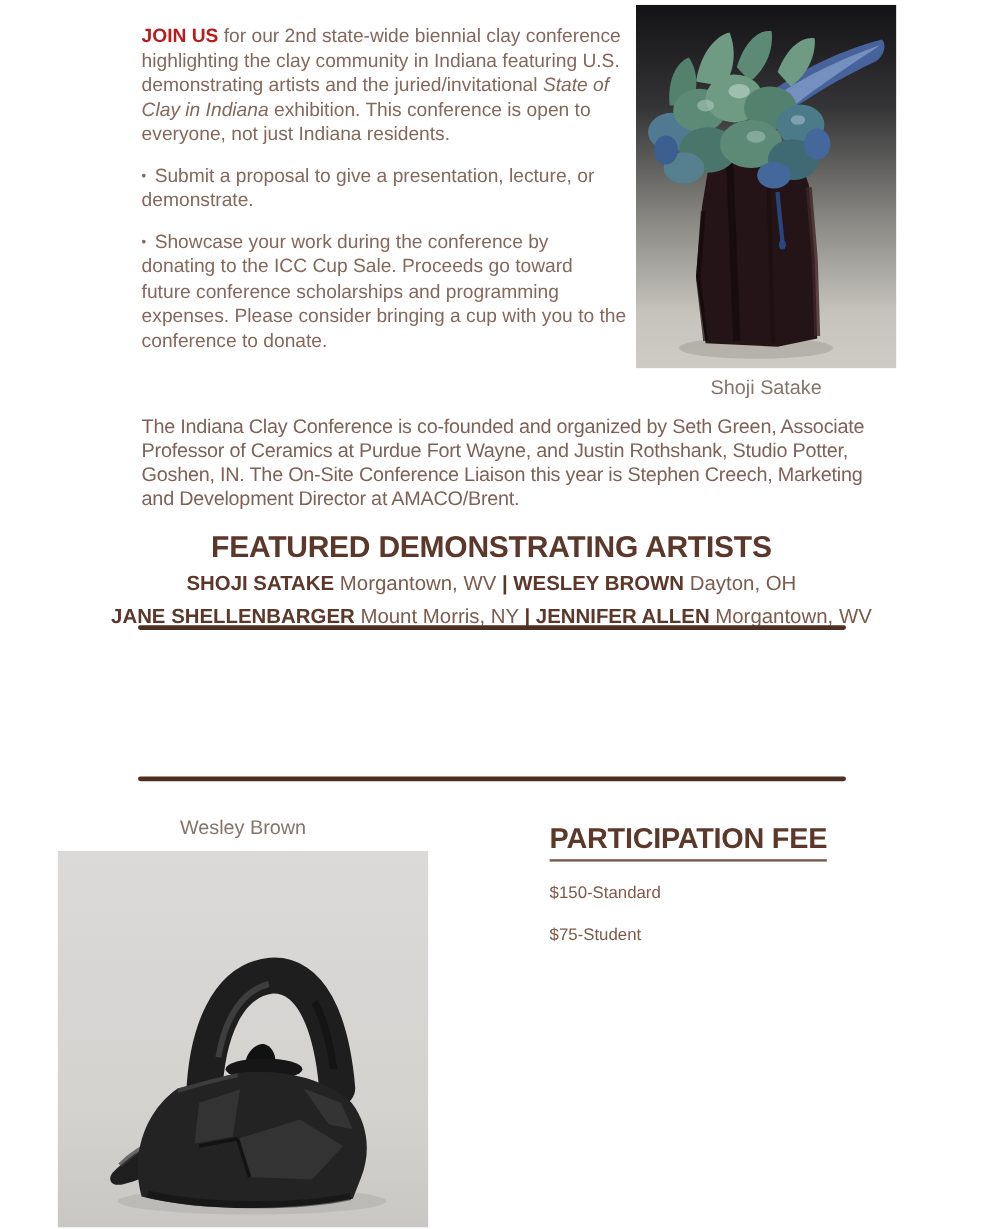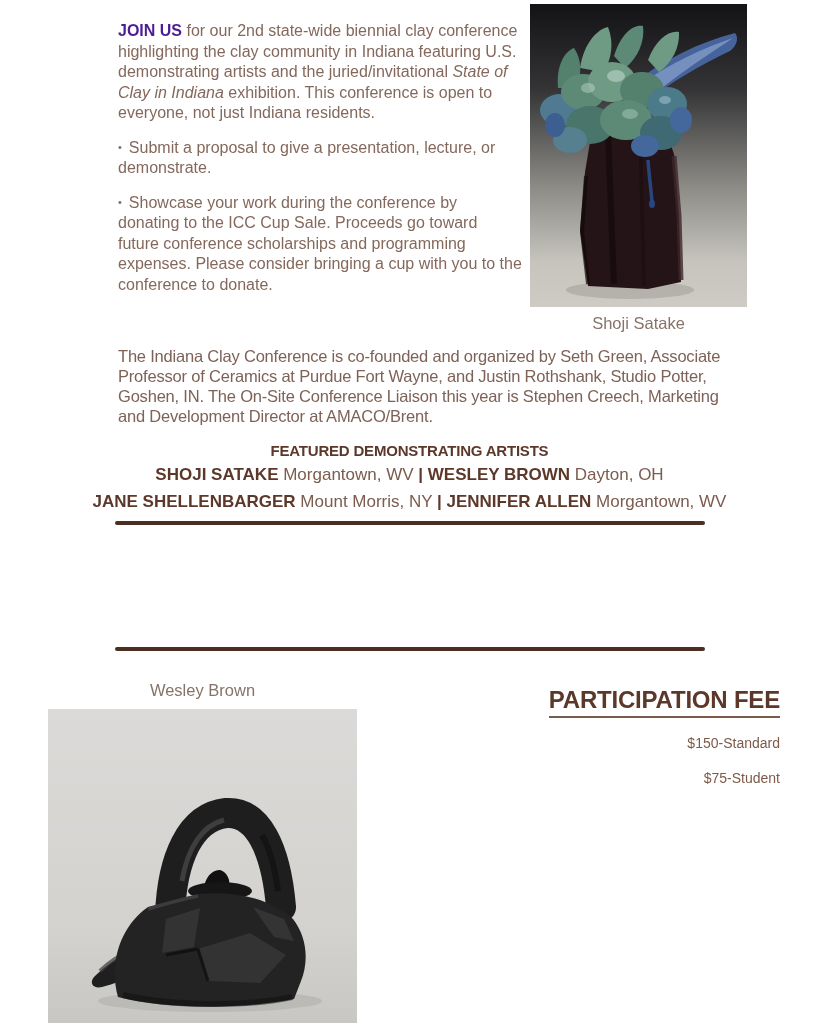--- a/index.html
+++ b/index.html
@@ -3,47 +3,47 @@
 <meta charset="utf-8">
 <style>
   html,body{margin:0;padding:0;background:#ffffff;}
   .page{
     position:relative;width:819px;height:1024px;background:#ffffff;overflow:hidden;
     font-family:"Liberation Sans", sans-serif;
   }
   
   .intro{position:absolute;left:118px;top:21px;width:404px;font-size:16px;line-height:20.5px;color:#84685c;}
   .intro p{margin:0 0 13px 0;}
-  .intro .lead{color:#4c1d95;font-weight:bold;}
+  .intro .lead{color:#b91c1c;font-weight:bold;}
   .intro i{font-style:italic;}
   .intro .dot{display:inline-block;font-size:11px;vertical-align:2px;margin-right:7px;color:#84685c;}
   
   .shoji-fig{position:absolute;left:530px;top:4px;width:217px;margin:0;}
   .shoji-fig svg{display:block;}
   .shoji-fig figcaption{margin-top:7px;text-align:center;font-size:16.5px;color:#867369;}
   
   .cofounded{position:absolute;left:118px;top:346px;width:614px;margin:0;
     font-size:16.5px;line-height:20px;color:#7e6257;letter-spacing:-0.2px;}
   
   .featured{position:absolute;left:0;top:442px;width:819px;text-align:center;}
-  .sec-h{margin:0;font-size:15px;font-weight:bold;color:#5c382a;letter-spacing:-0.2px;}
+  .sec-h{margin:0;font-size:25px;font-weight:bold;color:#5c382a;letter-spacing:-0.2px;}
   .artist-row{margin-top:4px;font-size:17px;color:#7b5c4e;line-height:23px;}
   .artist-row b{color:#5c382a;}
   .divider{position:absolute;left:115px;width:590px;height:4px;background:#4c2f21;border-radius:2px;}
   .divider1{top:521px;}
   .divider2{top:647px;}
   .panels{position:absolute;left:0;top:540px;width:819px;text-align:center;}
   .panel-names{margin-top:3px;font-size:15.5px;font-weight:bold;color:#6a4536;letter-spacing:0.2px;}
   .panels .sec-h{margin-top:6px;}
   
   .wesley-fig{position:absolute;left:48px;top:681px;width:309px;margin:0;}
   .wesley-fig figcaption{text-align:center;font-size:16.5px;color:#867369;margin-bottom:9px;}
   .wesley-fig svg{display:block;}
   
-  .rightcol{position:absolute;left:480px;top:686px;width:300px;text-align:right;}
+  .rightcol{position:absolute;left:458px;top:686px;width:300px;text-align:left;}
   .rc-h{display:inline-block;margin:0;font-size:24px;font-weight:bold;color:#5c382a;
     border-bottom:2px solid #7a5a4b;padding-bottom:2px;letter-spacing:-0.2px;}
   .fee{font-size:14px;color:#7d5a49;line-height:35px;}
   .fee-block .fee:first-of-type{margin-top:8px;}
   .dir-block{margin-top:44px;}
   .rc-h.big{font-size:26px;}
   .venue{margin-top:12px;font-size:23px;font-weight:bold;color:#5c382a;letter-spacing:-0.2px;}
   .addr{font-size:18px;color:#7d5a49;line-height:23px;}
   .addr.first{margin-top:4px;}
 </style>

